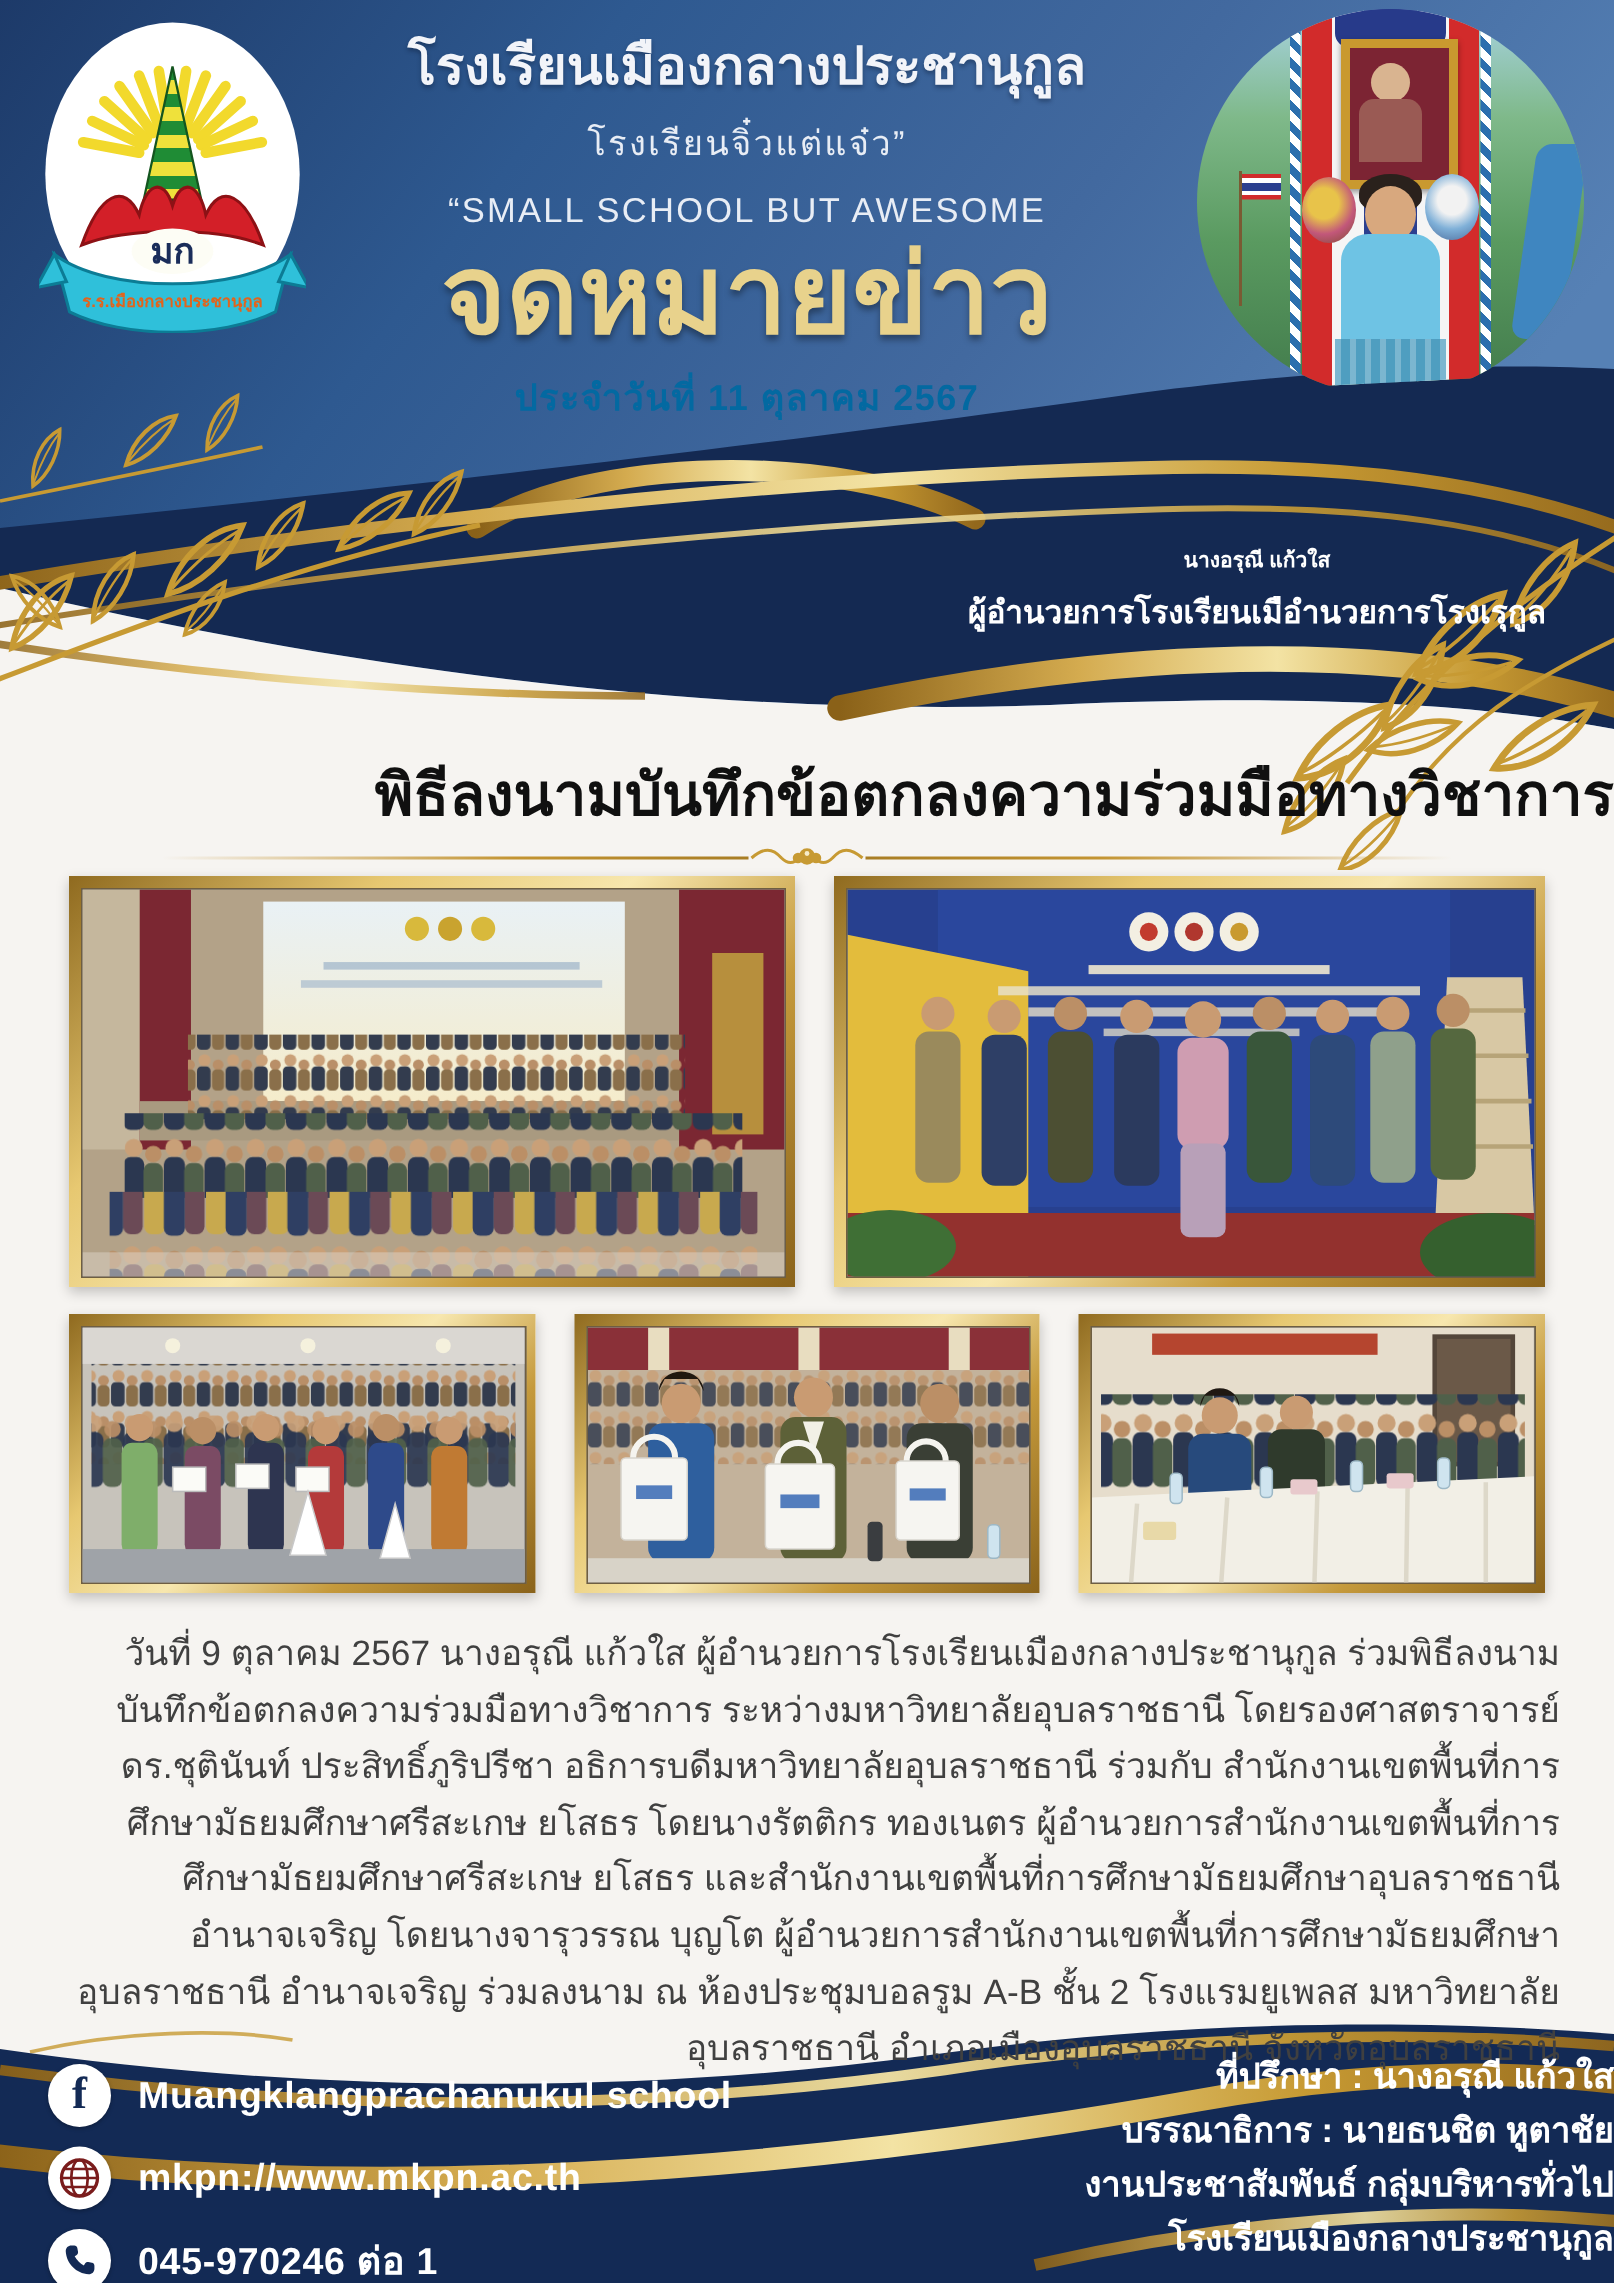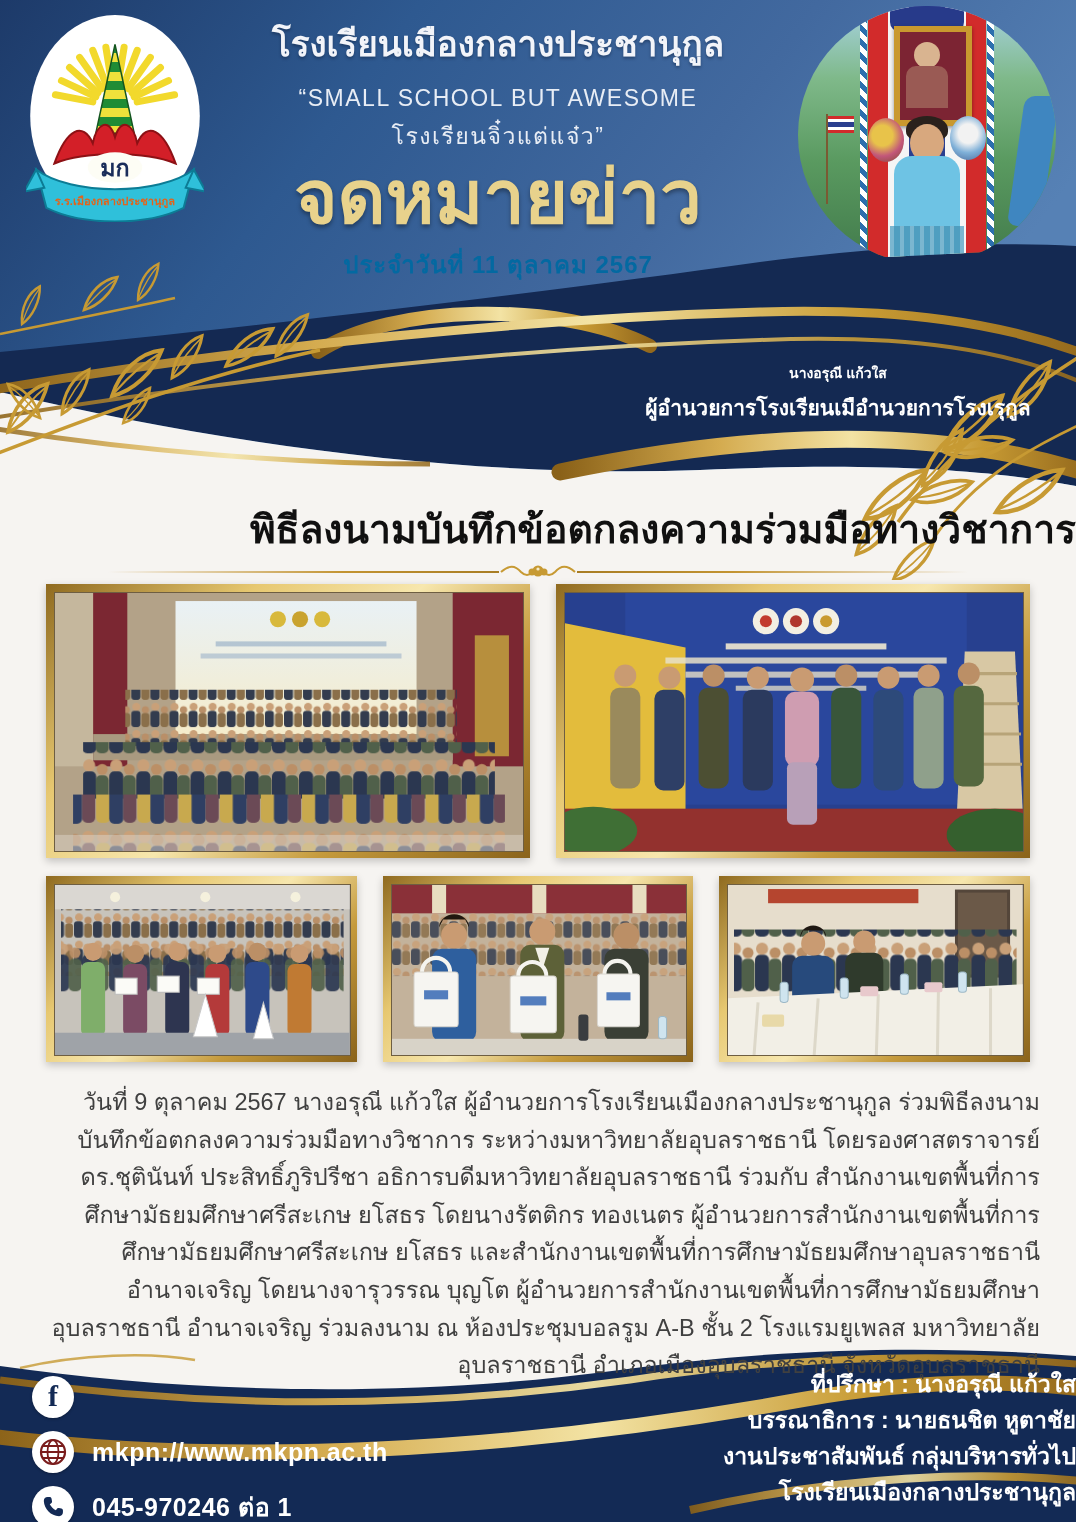--- a/index.html
+++ b/index.html
@@ -210,22 +210,22 @@
       <text x="88" y="164" text-anchor="middle" font-size="23" font-weight="bold" fill="#1a2d5a">มก</text>
       <path d="M10,158 C44,184 132,184 166,158 L156,196 C120,214 56,214 20,196 Z" fill="#2fc0da" stroke="#0c7c95" stroke-width="2"></path>
       <polygon points="10,158 -2,180 18,176" fill="#2fc0da" stroke="#0c7c95" stroke-width="2"></polygon>
       <polygon points="166,158 178,180 158,176" fill="#2fc0da" stroke="#0c7c95" stroke-width="2"></polygon>
       <text x="88" y="193" text-anchor="middle" font-size="11" font-weight="bold" fill="#e2641c">ร.ร.เมืองกลางประชานุกูล</text>
     </svg>
   </div>
 
   <div class="header-text">
     <div class="school-name">โรงเรียนเมืองกลางประชานุกูล</div>
+    <div class="motto motto2">โรงเรียนจิ๋วแต่แจ๋ว”</div>
     <div class="motto">“SMALL SCHOOL BUT AWESOME</div>
-    <div class="motto motto2">โรงเรียนจิ๋วแต่แจ๋ว”</div>
     <div class="news-title">จดหมายข่าว</div>
     <div class="issue-date">ประจำวันที่ 11 ตุลาคม 2567</div>
   </div>
 
   <div class="portrait">
     <div class="p-banner"></div>
     <div class="p-pole" style="left:62px;"></div>
     <div class="p-pole" style="left:189px;"></div>
     <div class="p-valance"></div>
     <div class="p-frame">
@@ -439,20 +439,21 @@
     <path d="M0,40 C190,66 400,72 630,40 C800,14 960,14 1076,24" fill="none" stroke="url(#goldLin)" stroke-width="7" opacity="0.95"></path>
     <path d="M-10,96 C240,128 520,110 800,60 C900,42 1000,38 1090,50" fill="none" stroke="url(#goldLin)" stroke-width="15"></path>
     <path d="M690,170 C840,136 980,130 1090,142" fill="none" stroke="url(#goldLin)" stroke-width="8" opacity="0.9"></path>
   </svg>
 
   <div class="contacts">
     <div class="c-row">
       <div class="c-ic">
           <span class="fb-f">f</span>
         </div>
+      <div class="c-tx">Muangklangprachanukul school</div>
     </div>
     <div class="c-row">
       <div class="c-ic">
         <svg width="30" height="30" viewBox="0 0 30 30">
           <circle cx="15" cy="15" r="12" fill="none" stroke="#7a1c1c" stroke-width="2.2"></circle>
           <ellipse cx="15" cy="15" rx="5.5" ry="12" fill="none" stroke="#7a1c1c" stroke-width="1.8"></ellipse>
           <path d="M3,15 h24 M5,9 h20 M5,21 h20" stroke="#7a1c1c" stroke-width="1.8" fill="none"></path>
         </svg>
       </div>
       <div class="c-tx">mkpn://www.mkpn.ac.th</div>

